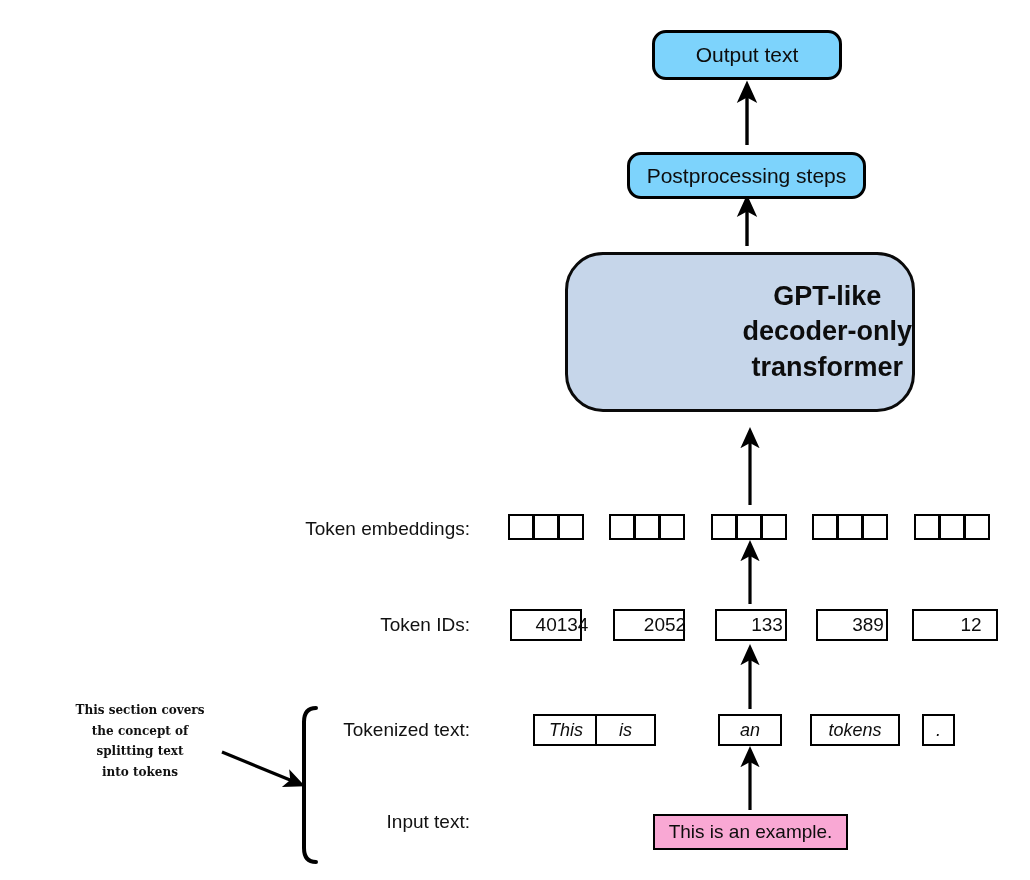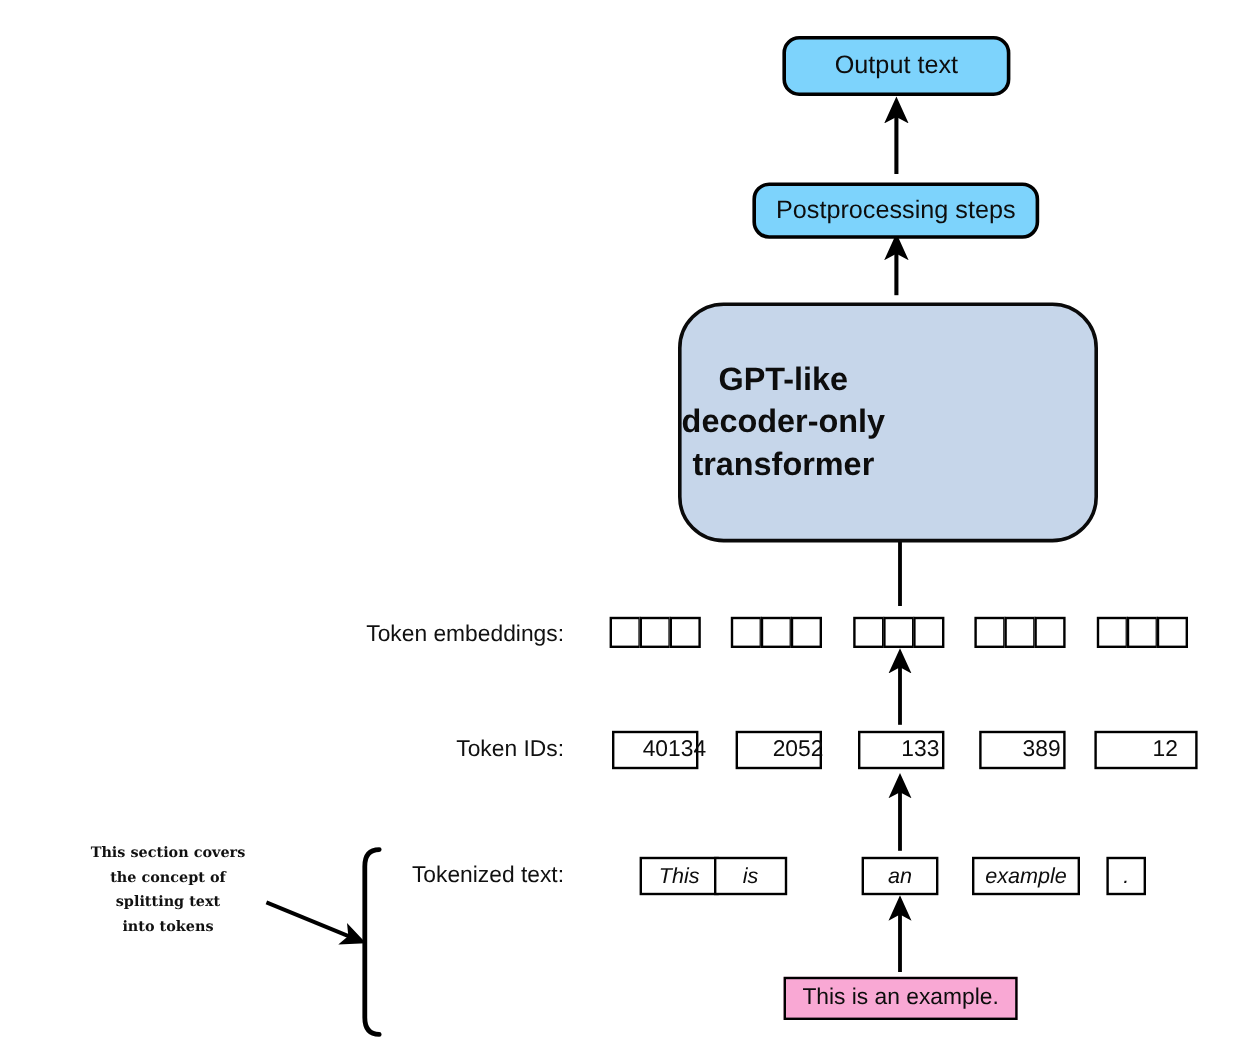--- a/index.html
+++ b/index.html
@@ -35,27 +35,27 @@
     left: 652px; top: 30px; width: 190px; height: 50px;
     font-size: 21px;
   }
 
   #postprocessing-box {
     left: 627px; top: 152px; width: 239px; height: 47px;
     font-size: 21px;
   }
 
   #transformer-box {
-    left: 565px; top: 252px; width: 350px; height: 200px;
+    left: 565px; top: 252px; width: 350px; height: 160px;
     border: 3px solid #0a0a0a;
     border-radius: 38px;
     background: #c6d6ea;
     display: flex;
     align-items: center;
-    justify-content: flex-start;
+    justify-content: flex-end;
     text-align: center;
     font-weight: bold;
     font-size: 27px;
     line-height: 1.32;
     color: #0d0d0d;
     box-sizing: border-box;
   }
 
   
   .row-label {
@@ -171,20 +171,21 @@
     <div>
       <div>GPT-like</div>
       <div>decoder-only</div>
       <div>transformer</div>
     </div>
   </div>
 
   <div class="abs row-label" id="label-token-embeddings">Token embeddings:</div>
   <div class="abs row-label" id="label-token-ids">Token IDs:</div>
   <div class="abs row-label" id="label-tokenized-text">Tokenized text:</div>
+  <div class="abs row-label" id="label-input-text">Input text:</div>
 
   <div class="abs embed-group" style="left:508px;">
     <div class="embed-cell"></div>
     <div class="embed-cell"></div>
     <div class="embed-cell"></div>
   </div>
   <div class="abs embed-group" style="left:609px;">
     <div class="embed-cell"></div>
     <div class="embed-cell"></div>
     <div class="embed-cell"></div>
@@ -224,21 +225,21 @@
   <div class="abs tokbox" style="left:533px; width:66px;">
     <span>This</span>
   </div>
   <div class="abs tokbox" style="left:595px; width:61px;">
     <span>is</span>
   </div>
   <div class="abs tokbox" style="left:718px; width:64px;">
     <span>an</span>
   </div>
   <div class="abs tokbox" style="left:810px; width:90px;">
-    <span>example</span>
+    <span>tokens</span>
   </div>
   <div class="abs tokbox" style="left:922px; width:33px;">
     <span>.</span>
   </div>
 
   <div class="abs" id="input-text-box">
     <span>This is an example.</span>
   </div>
 
   <div class="abs" id="annotation-note">

